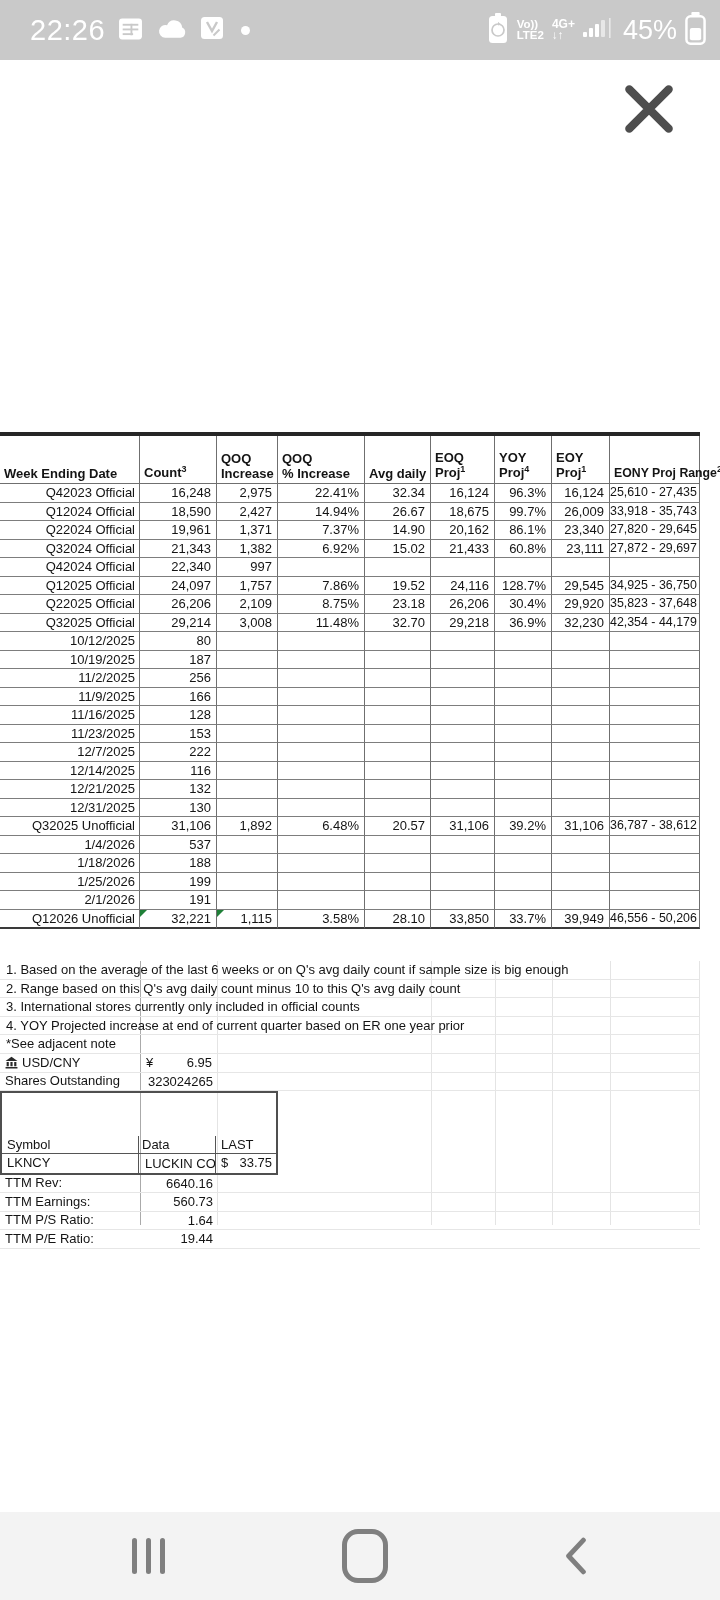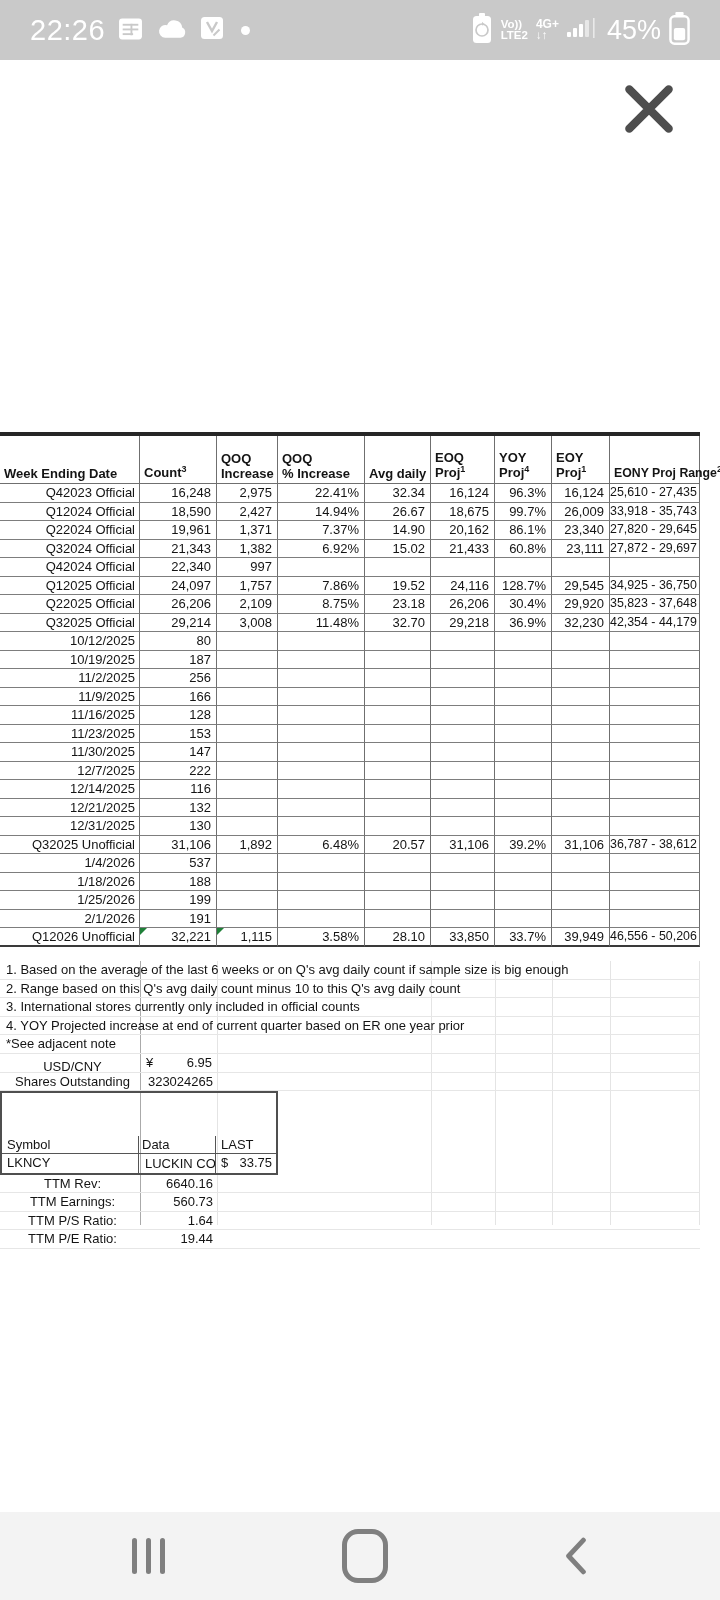--- a/index.html
+++ b/index.html
@@ -4,21 +4,21 @@
 <style>
   html,body{margin:0;padding:0;background:#fff;}
   .screen{position:relative;width:720px;height:1600px;background:#ffffff;overflow:hidden;
           font-family:"Liberation Sans",sans-serif;color:#141414;}
 
   
   .status-bar{position:absolute;top:0;left:0;width:720px;height:60px;background:#c9c9c9;color:#fff;}
   .sb-left{position:absolute;left:30px;top:0;height:60px;display:flex;align-items:center;gap:13px;}
   .sb-time{font-size:29px;font-weight:500;letter-spacing:.5px;}
   .sb-dot{width:9px;height:9px;border-radius:50%;background:#fff;margin-left:4px;}
-  .sb-right{position:absolute;right:30px;top:0;height:60px;display:flex;align-items:center;gap:8px;}
+  .sb-right{position:absolute;right:14px;top:0;height:60px;display:flex;align-items:center;gap:8px;}
   .sb-stack{display:flex;flex-direction:column;line-height:11.5px;font-size:11.5px;font-weight:600;text-align:left;}
   .sb-stack .b{font-size:12px;}
   .sb-pct{font-size:27px;font-weight:400;margin-left:2px;}
 
   
   .close-btn{position:absolute;left:620px;top:80px;width:58px;height:58px;cursor:pointer;}
 
   
   .sheet{position:absolute;left:0;top:432px;width:700px;}
   .thead,.trow{display:grid;grid-template-columns:140px 77px 61px 87px 66px 64px 57px 58px 90px;}
@@ -39,21 +39,21 @@
          border-top:7px solid #1f8038;border-right:7px solid transparent;}
 
   
   .lower{position:absolute;left:0;top:961px;width:700px;height:264px;font-size:13px;}
   .gridlines{position:absolute;top:0;bottom:0;left:0;right:0;pointer-events:none;}
   .vline{position:absolute;top:0;bottom:0;width:1px;background:#e4e4e4;}
   .vline.dark{background:#aaaaaa;}
   .note-row{position:relative;height:18.6px;line-height:18.4px;border-bottom:1px solid #e6e6e6;
             padding-left:6px;white-space:nowrap;box-sizing:border-box;}
   .fin-row{position:relative;display:flex;height:18.6px;line-height:18.3px;border-bottom:1px solid #e6e6e6;box-sizing:border-box;}
-  .fin-label{width:140px;box-sizing:border-box;padding-left:5px;display:flex;align-items:center;gap:4px;white-space:nowrap;flex-direction:column;}
+  .fin-label{width:140px;box-sizing:border-box;padding-left:5px;display:flex;align-items:center;gap:4px;white-space:nowrap;}
   .fin-val{width:77px;box-sizing:border-box;text-align:right;padding-right:4px;}
   .fin-val.flex{display:flex;justify-content:space-between;padding:0 5px 0 6px;text-align:left;}
   .sym-box{position:relative;width:278px;box-sizing:border-box;border:2px solid #4f4f4f;}
   .sym-row{display:flex;height:18.2px;line-height:17.8px;box-sizing:border-box;}
   .sym-row.first{border-bottom:1px solid #555;margin-top:43px;}
   .sym-a{width:137px;box-sizing:border-box;padding-left:5px;border-right:1px solid #555;}
   .sym-b{width:77px;box-sizing:border-box;padding-left:3px;border-right:1px solid #555;
          white-space:nowrap;overflow:hidden;display:flex;align-items:center;gap:3px;}
   .sym-c{width:60px;box-sizing:border-box;display:flex;justify-content:space-between;padding:0 4px 0 5px;}
   .mc-spacer{width:78px;}
@@ -323,31 +323,20 @@
           <div class="tcell c1">153</div>
           <div class="tcell c2"></div>
           <div class="tcell c3"></div>
           <div class="tcell c4"></div>
           <div class="tcell c5"></div>
           <div class="tcell c6"></div>
           <div class="tcell c7"></div>
           <div class="tcell c8"></div>
         </div>
         <div class="trow">
-          <div class="tcell c0">11/30/2025</div>
-          <div class="tcell c1">147</div>
-          <div class="tcell c2"></div>
-          <div class="tcell c3"></div>
-          <div class="tcell c4"></div>
-          <div class="tcell c5"></div>
-          <div class="tcell c6"></div>
-          <div class="tcell c7"></div>
-          <div class="tcell c8"></div>
-        </div>
-        <div class="trow">
           <div class="tcell c0">12/7/2025</div>
           <div class="tcell c1">222</div>
           <div class="tcell c2"></div>
           <div class="tcell c3"></div>
           <div class="tcell c4"></div>
           <div class="tcell c5"></div>
           <div class="tcell c6"></div>
           <div class="tcell c7"></div>
           <div class="tcell c8"></div>
         </div>

